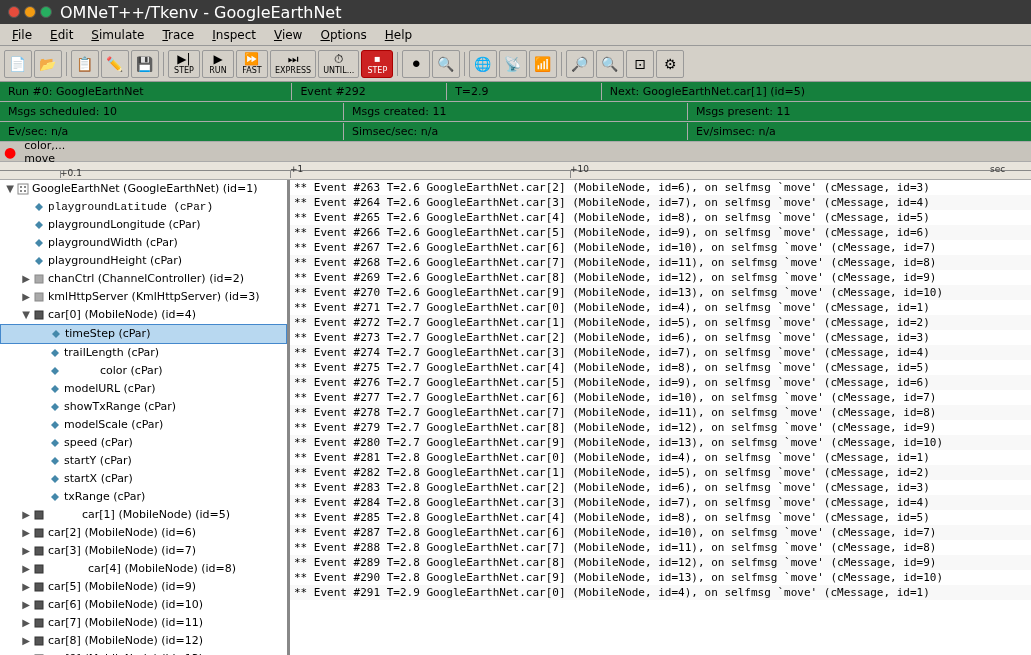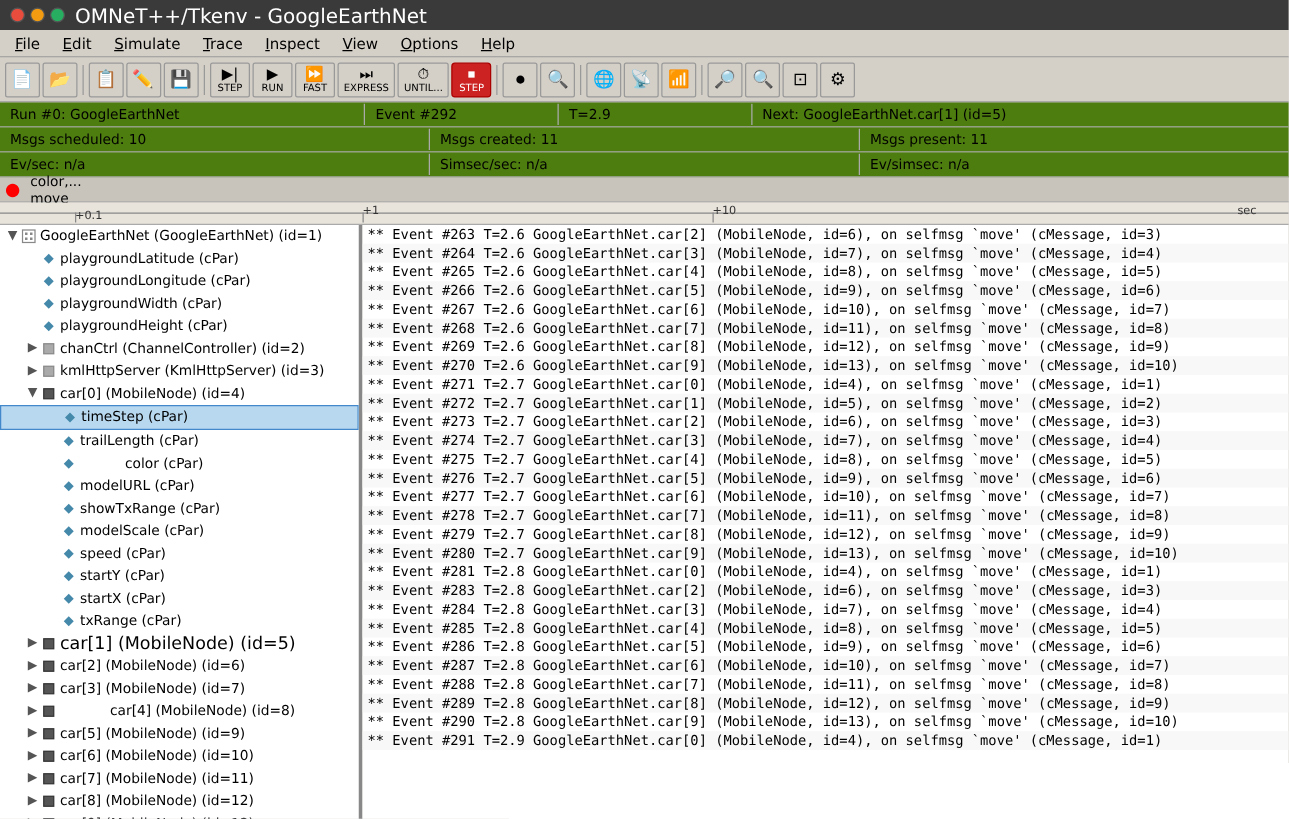--- a/index.html
+++ b/index.html
@@ -95,21 +95,21 @@
     .run-btn .icon { font-size: 12px; }
     .stop-btn {
       background: #cc2222;
       color: white;
       border-color: #aa0000;
       border-radius: 3px;
     }
 
     
     .status-row {
-      background: #4d7c0f;
+      background: #15803d;
       border-bottom: 1px solid #aaa;
       display: flex;
       height: 20px;
       align-items: center;
     }
     .status-cell {
       padding: 2px 8px;
       border-right: 1px solid #aaa;
       flex: 1;
       font-size: 11px;
@@ -341,21 +341,21 @@
         <span style="font-size: 11px;">GoogleEarthNet (GoogleEarthNet) (id=1)</span>
       </div>
       <div class="tree-item">
         <span class="tree-indent" style="width: 16px; display: inline-block;"></span>
         <span class="tree-expander"></span>
         <span class="tree-icon">
           <svg width="10" height="10">
             <polygon points="5,1 9,5 5,9 1,5" fill="#4488aa"></polygon>
           </svg>
         </span>
-        <span style="font-size: 11px;">playgroundLatitude (cPar)</span>
+        <span style="font-size: 11px; font-family: Liberation Mono, monospace;">playgroundLatitude (cPar)</span>
       </div>
       <div class="tree-item">
         <span class="tree-indent" style="width: 16px; display: inline-block;"></span>
         <span class="tree-expander"></span>
         <span class="tree-icon">
           <svg width="10" height="10">
             <polygon points="5,1 9,5 5,9 1,5" fill="#4488aa"></polygon>
           </svg>
         </span>
         <span style="font-size: 11px;">playgroundLongitude (cPar)</span>
@@ -511,21 +511,21 @@
         <span style="font-size: 11px;">txRange (cPar)</span>
       </div>
       <div class="tree-item">
         <span class="tree-indent" style="width: 16px; display: inline-block;"></span>
         <span class="tree-expander">▶</span>
         <span class="tree-icon">
           <svg width="10" height="10">
             <rect x="1" y="1" width="8" height="8" fill="#555" stroke="#333" stroke-width="1"></rect>
           </svg>
         </span>
-        <span style="font-size: 14px;">car[1] (MobileNode) (id=5)</span>
+        <span style="font-size: 11px; margin-left: 34px;">car[1] (MobileNode) (id=5)</span>
       </div>
       <div class="tree-item">
         <span class="tree-indent" style="width: 16px; display: inline-block;"></span>
         <span class="tree-expander">▶</span>
         <span class="tree-icon">
           <svg width="10" height="10">
             <rect x="1" y="1" width="8" height="8" fill="#555" stroke="#333" stroke-width="1"></rect>
           </svg>
         </span>
         <span style="font-size: 11px;">car[2] (MobileNode) (id=6)</span>
@@ -615,23 +615,23 @@
       <div class="log-line">** Event #272  T=2.7  GoogleEarthNet.car[1] (MobileNode, id=5), on selfmsg `move' (cMessage, id=2)</div>
       <div class="log-line">** Event #273  T=2.7  GoogleEarthNet.car[2] (MobileNode, id=6), on selfmsg `move' (cMessage, id=3)</div>
       <div class="log-line">** Event #274  T=2.7  GoogleEarthNet.car[3] (MobileNode, id=7), on selfmsg `move' (cMessage, id=4)</div>
       <div class="log-line">** Event #275  T=2.7  GoogleEarthNet.car[4] (MobileNode, id=8), on selfmsg `move' (cMessage, id=5)</div>
       <div class="log-line">** Event #276  T=2.7  GoogleEarthNet.car[5] (MobileNode, id=9), on selfmsg `move' (cMessage, id=6)</div>
       <div class="log-line">** Event #277  T=2.7  GoogleEarthNet.car[6] (MobileNode, id=10), on selfmsg `move' (cMessage, id=7)</div>
       <div class="log-line">** Event #278  T=2.7  GoogleEarthNet.car[7] (MobileNode, id=11), on selfmsg `move' (cMessage, id=8)</div>
       <div class="log-line">** Event #279  T=2.7  GoogleEarthNet.car[8] (MobileNode, id=12), on selfmsg `move' (cMessage, id=9)</div>
       <div class="log-line">** Event #280  T=2.7  GoogleEarthNet.car[9] (MobileNode, id=13), on selfmsg `move' (cMessage, id=10)</div>
       <div class="log-line">** Event #281  T=2.8  GoogleEarthNet.car[0] (MobileNode, id=4), on selfmsg `move' (cMessage, id=1)</div>
+      <div class="log-line">** Event #282  T=2.8  GoogleEarthNet.car[1] (MobileNode, id=5), on selfmsg `move' (cMessage, id=2)</div>
       <div class="log-line">** Event #283  T=2.8  GoogleEarthNet.car[2] (MobileNode, id=6), on selfmsg `move' (cMessage, id=3)</div>
       <div class="log-line">** Event #284  T=2.8  GoogleEarthNet.car[3] (MobileNode, id=7), on selfmsg `move' (cMessage, id=4)</div>
       <div class="log-line">** Event #285  T=2.8  GoogleEarthNet.car[4] (MobileNode, id=8), on selfmsg `move' (cMessage, id=5)</div>
-      <div class="log-line">** Event #286  T=2.8  GoogleEarthNet.car[5] (MobileNode, id=9), on selfmsg `move' (cMessage, id=6)</div>
       <div class="log-line">** Event #287  T=2.8  GoogleEarthNet.car[6] (MobileNode, id=10), on selfmsg `move' (cMessage, id=7)</div>
       <div class="log-line">** Event #288  T=2.8  GoogleEarthNet.car[7] (MobileNode, id=11), on selfmsg `move' (cMessage, id=8)</div>
       <div class="log-line">** Event #289  T=2.8  GoogleEarthNet.car[8] (MobileNode, id=12), on selfmsg `move' (cMessage, id=9)</div>
       <div class="log-line">** Event #290  T=2.8  GoogleEarthNet.car[9] (MobileNode, id=13), on selfmsg `move' (cMessage, id=10)</div>
       <div class="log-line">** Event #291  T=2.9  GoogleEarthNet.car[0] (MobileNode, id=4), on selfmsg `move' (cMessage, id=1)</div>
     </div>
 </div>
 
 </body></html>

